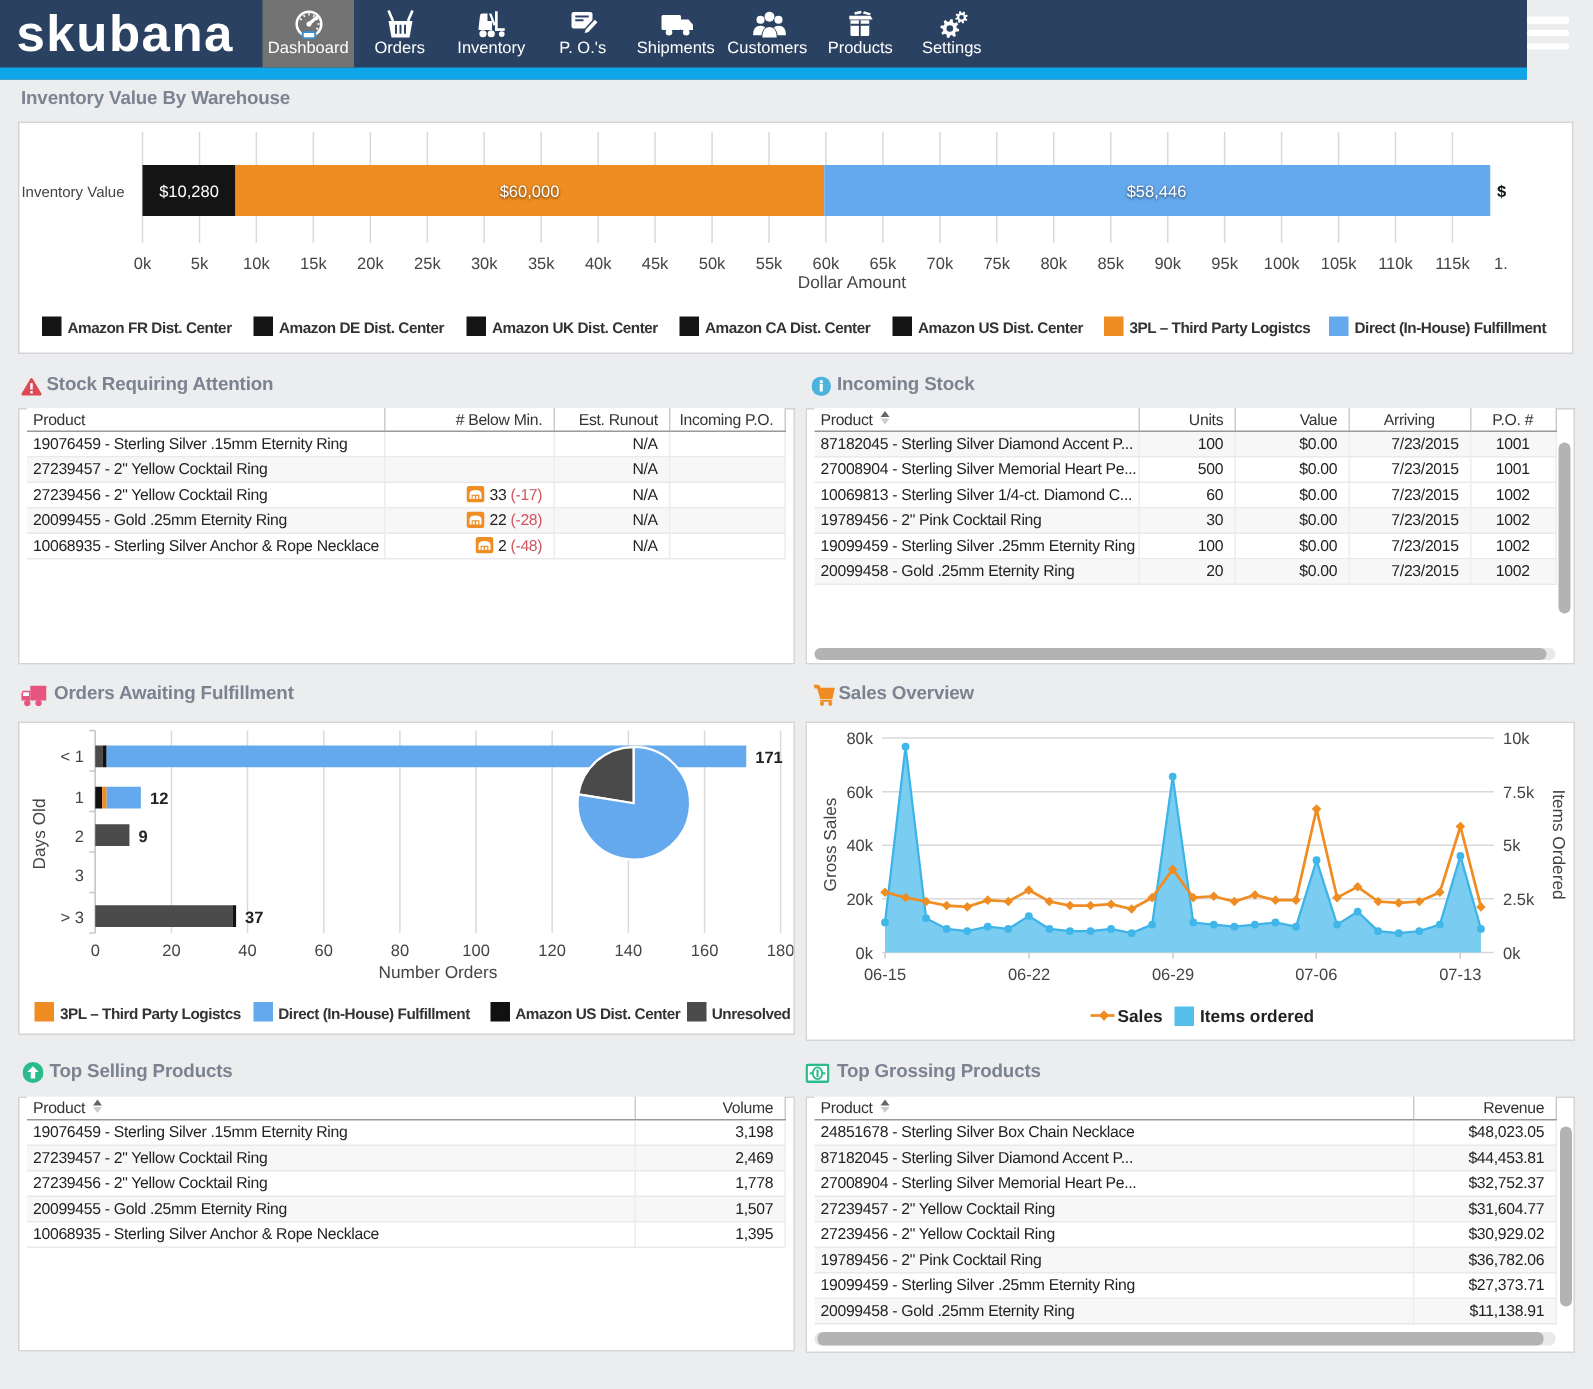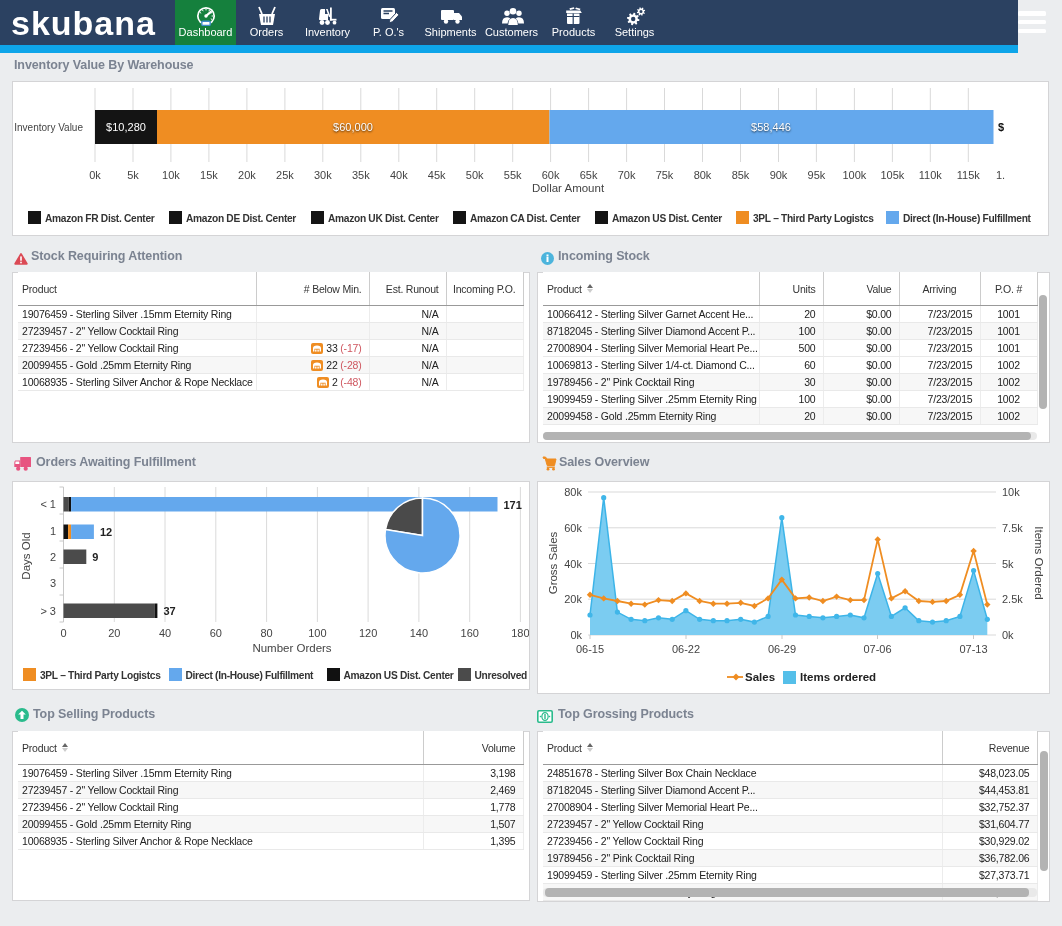--- a/index.html
+++ b/index.html
@@ -2,28 +2,28 @@
 <html><head>
 <meta charset="utf-8">
 <style>
 html,body{margin:0;padding:0;}
 body{width:1062px;height:926px;position:relative;background:#ebedef;font-family:"Liberation Sans",sans-serif;overflow:hidden;}
 #nav{position:absolute;left:0;top:0;width:1018px;height:45px;background:#2b4161;border-bottom:8px solid #0ea5e9;}
 #logo{position:absolute;left:11px;top:4px;color:#fff;font-size:34px;font-weight:bold;letter-spacing:1px;}
 .tab{position:absolute;top:0;height:45px;width:61px;text-align:center;color:#fff;}
 .tab .lbl{position:absolute;left:0;right:0;top:26px;font-size:11px;}
 .tab svg{position:absolute;left:50%;margin-left:-11px;top:6px;}
-.tab.active{background:#15803d;}
+.tab.active{background:#737373;}
 #burger{position:absolute;left:1018px;top:11px;width:28px;height:24px;}
 #burger div{height:4.5px;background:#fff;border-radius:1.5px;margin-bottom:4.4px;}
 .sec-title{position:absolute;font-size:12.5px;font-weight:bold;color:#7b8391;letter-spacing:-0.1px;}
 .panel{position:absolute;background:#fff;border:1px solid #d4d4d6;box-sizing:border-box;}
 .ticon{position:absolute;}
 table.grid{border-collapse:collapse;table-layout:fixed;position:absolute;font-size:10.5px;letter-spacing:-0.2px;color:#222;background:#fff;}
-table.grid th{font-weight:normal;color:#333;text-align:left;border-right:1px solid #ccc;border-bottom:1px solid #999;height:33px;padding:0 4px;white-space:nowrap;overflow:hidden;}
+table.grid th{font-weight:normal;color:#333;text-align:left;border-right:1px solid #ccc;border-bottom:1px solid #999;height:15px;padding:0 4px;white-space:nowrap;overflow:hidden;}
 table.grid td{border-right:1px solid #ececec;border-bottom:1px solid #e9e9e9;height:16px;padding:0 4px;white-space:nowrap;overflow:hidden;}
 table.grid tr.alt td{background:#f7f7f7;}
 table.grid .r{text-align:right;padding-right:7px;}
 table.grid .c{text-align:center;}
 .lg{position:absolute;font-size:10.2px;font-weight:bold;color:#333;white-space:nowrap;letter-spacing:-0.3px;}
 .lg i{display:inline-block;width:13px;height:13px;vertical-align:-2px;margin-right:4px;}
 .sort{display:inline-block;position:relative;width:7px;height:9px;vertical-align:0px;margin-left:2px;}
 .sort:before{content:"";position:absolute;left:0;top:0;border-left:3.5px solid transparent;border-right:3.5px solid transparent;border-bottom:4px solid #666;}
 .sort:after{content:"";position:absolute;left:0;bottom:0;border-left:3.5px solid transparent;border-right:3.5px solid transparent;border-top:4px solid #ccc;}
 .red{color:#cf5760;}
@@ -285,27 +285,20 @@
       <col style="width:81px">
       <col style="width:57px">
     </colgroup>
 <tbody>
       <tr>
         <th>Product <span class="sort"></span></th>
         <th class="r">Units</th>
         <th class="r">Value</th>
         <th class="c">Arriving</th>
         <th class="c">P.O. #</th>
-      </tr>
-<tr>
-        <td>10066412 - Sterling Silver Garnet Accent He...</td>
-        <td class="r">20</td>
-        <td class="r">$0.00</td>
-        <td class="r">7/23/2015</td>
-        <td class="c">1001</td>
       </tr>
 <tr class="alt">
         <td>87182045 - Sterling Silver Diamond Accent P...</td>
         <td class="r">100</td>
         <td class="r">$0.00</td>
         <td class="r">7/23/2015</td>
         <td class="c">1001</td>
       </tr>
 <tr>
         <td>27008904 - Sterling Silver Memorial Heart Pe...</td>

